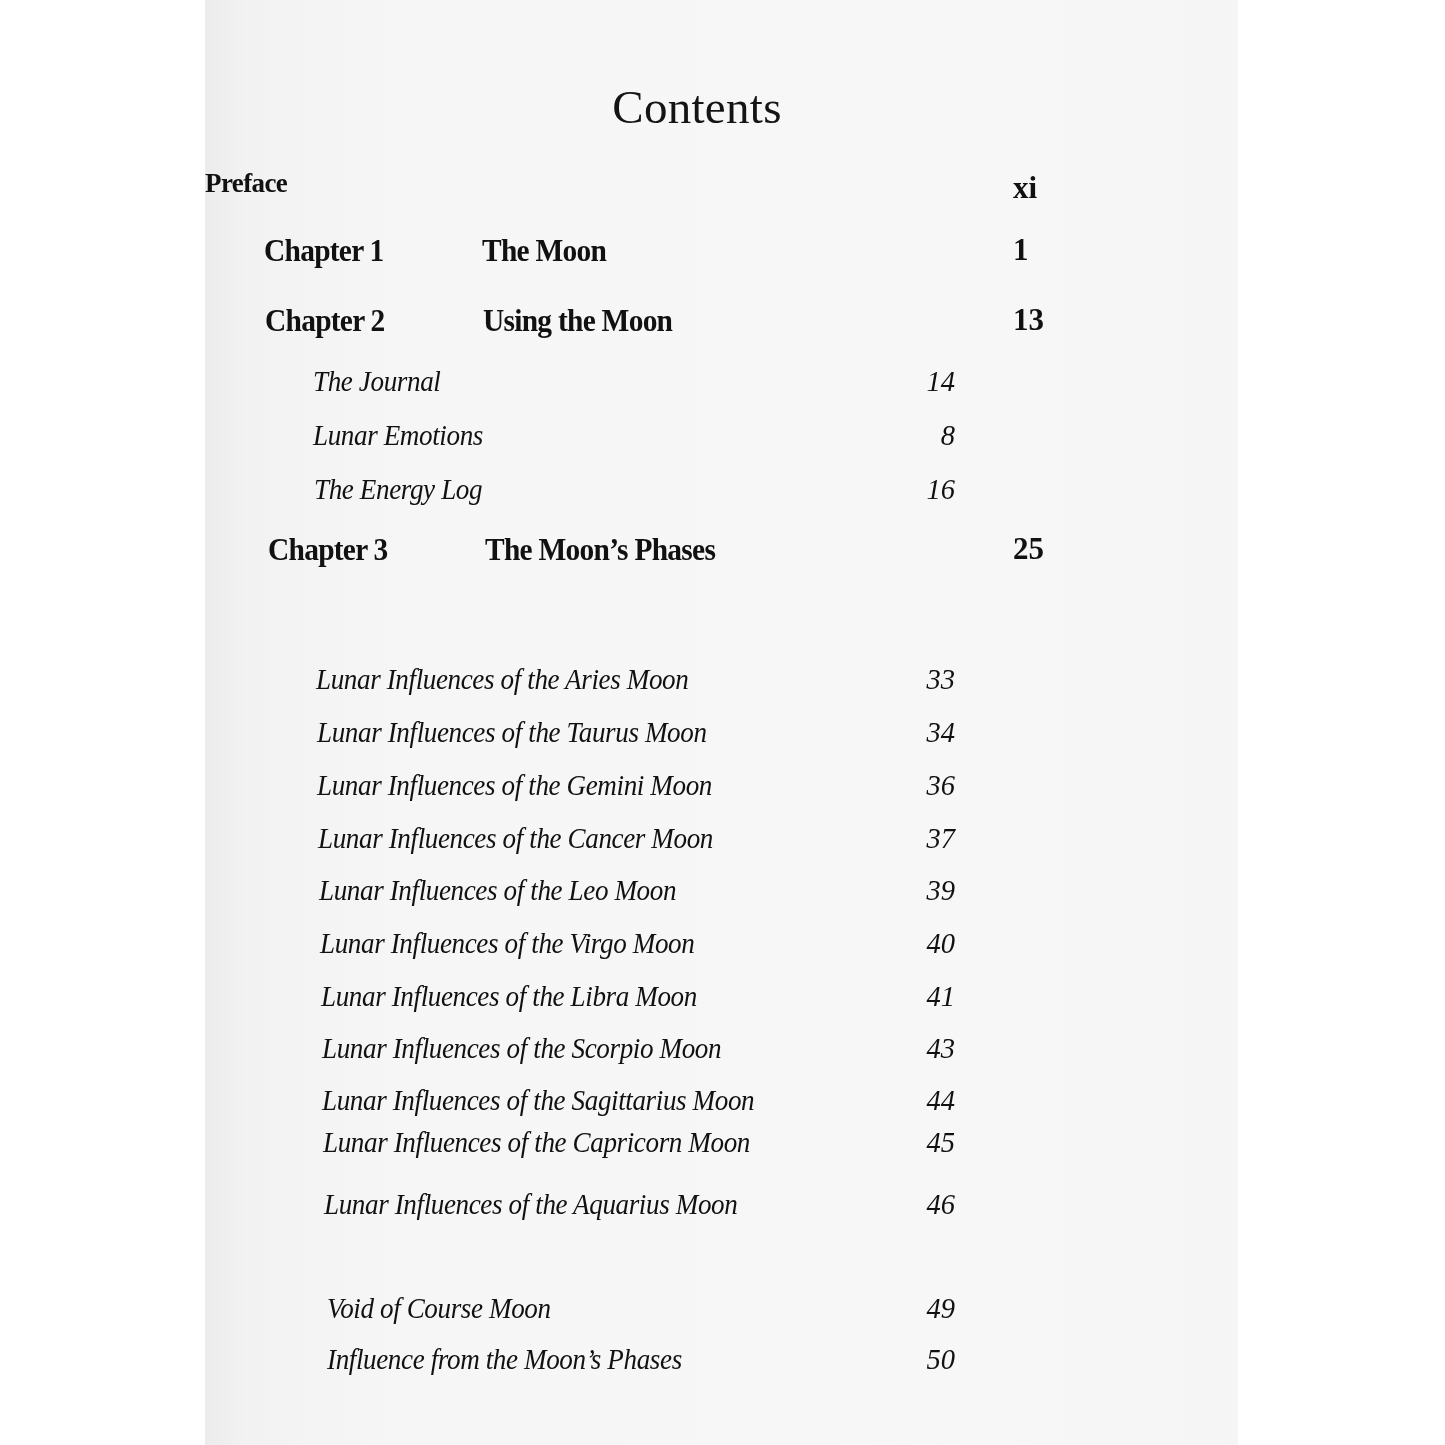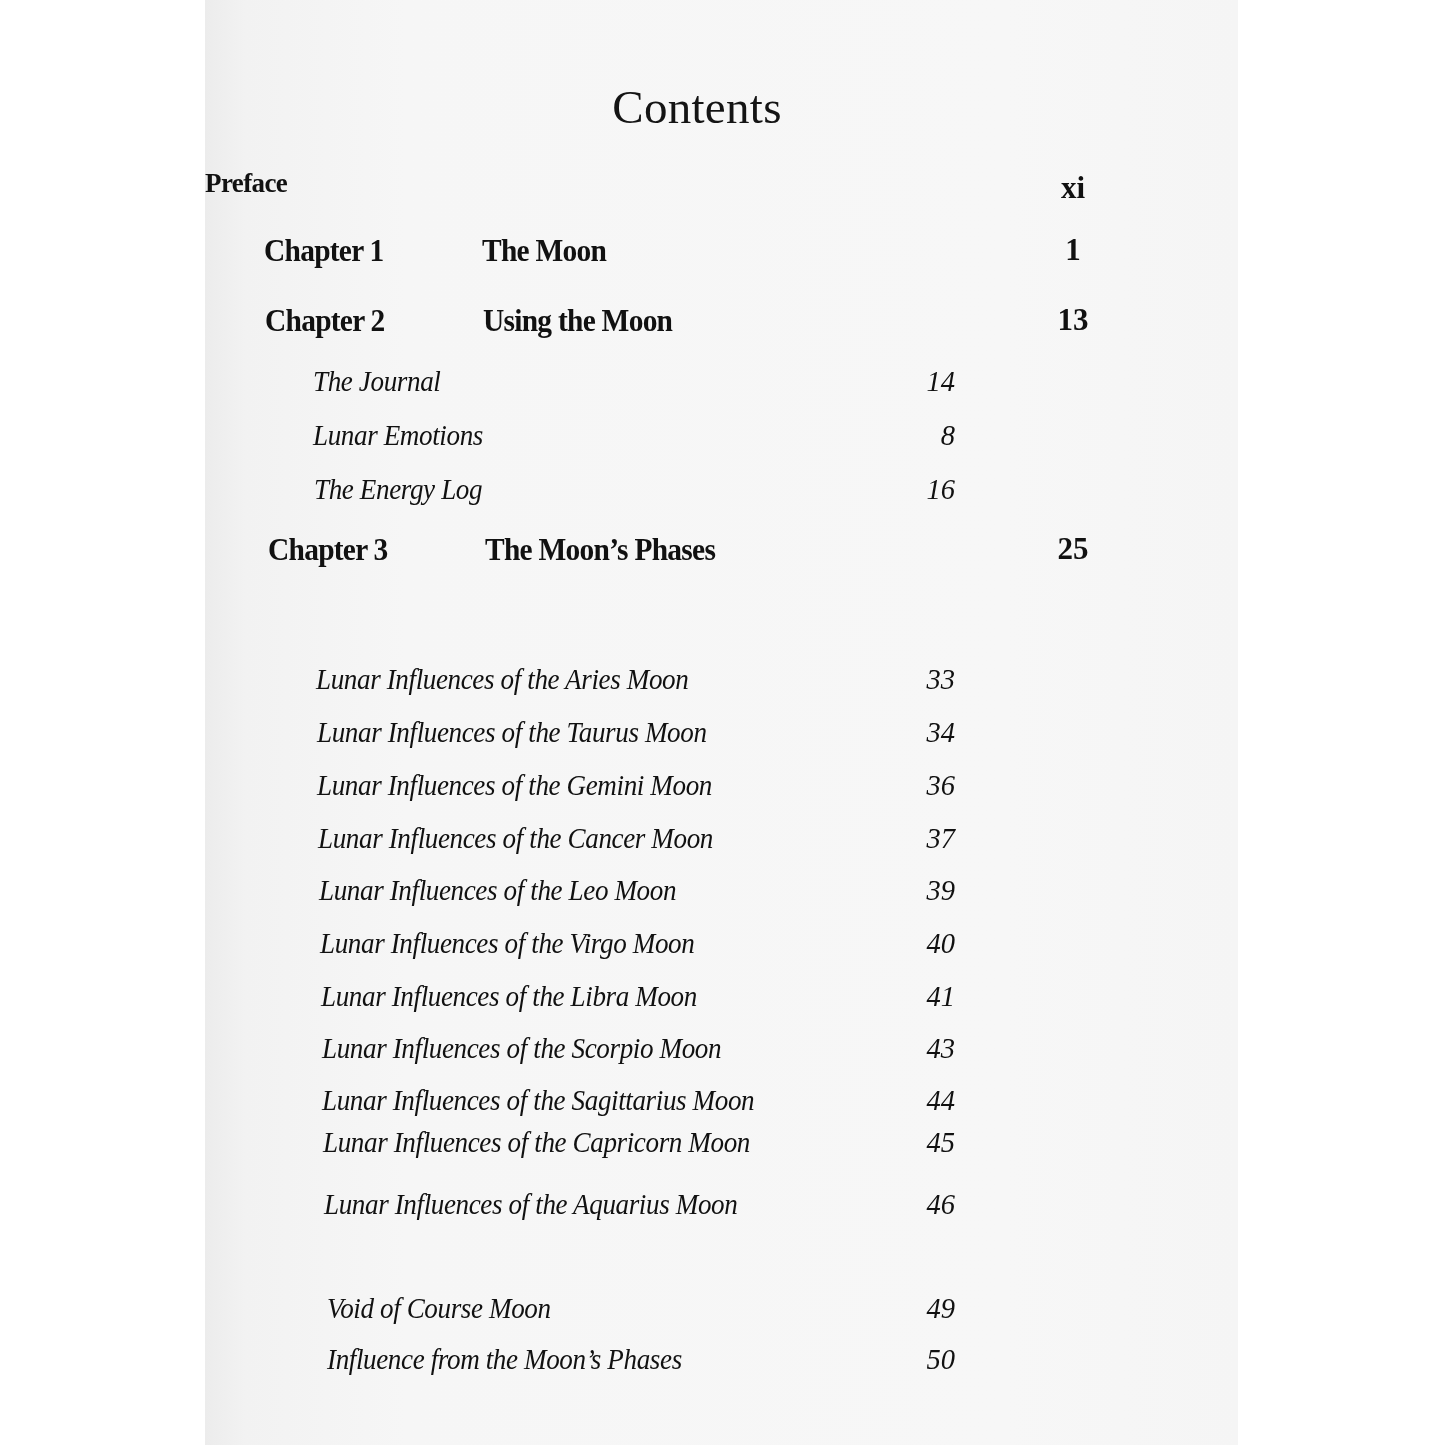--- a/index.html
+++ b/index.html
@@ -64,21 +64,21 @@
   .ctitle {
     font-weight: bold;
     font-size: 32px;
     letter-spacing: -0.8px;
     transform: scaleX(0.92);
     transform-origin: left center;
   }
   .pg {
     font-weight: bold;
     font-size: 31px;
-    text-align: center;
+    text-align: left;
     width: 120px;
   }
   .sub {
     font-style: italic;
     font-size: 28.5px;
     letter-spacing: -0.4px;
     transform: scaleX(0.95);
     transform-origin: left center;
   }
   .subpg {

